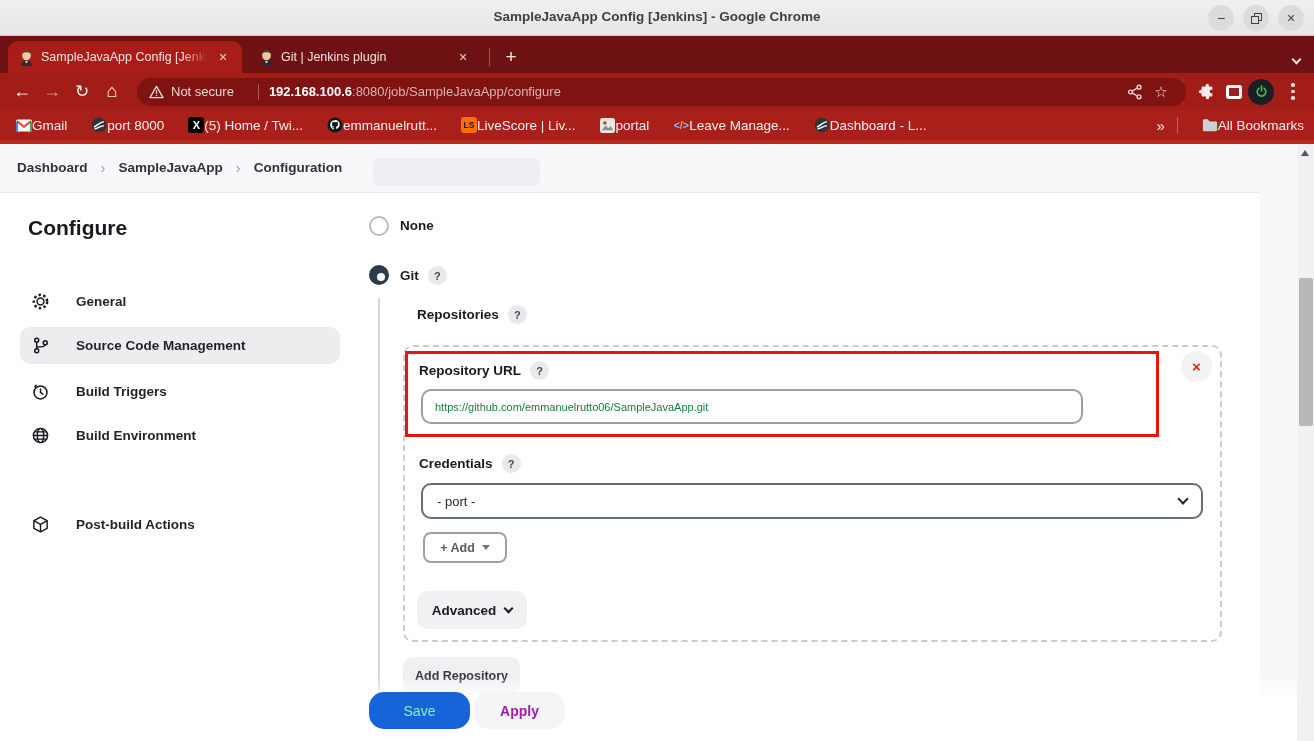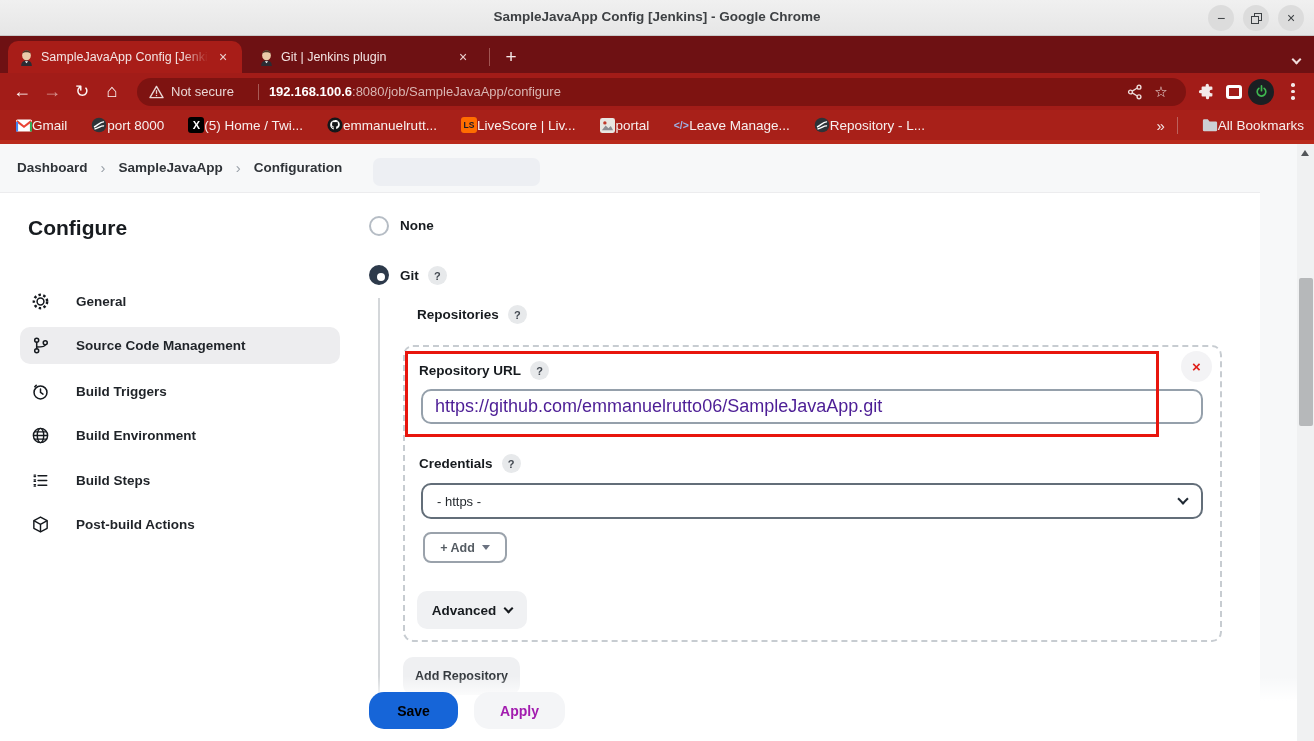--- a/index.html
+++ b/index.html
@@ -76,34 +76,34 @@
 
   
   .radio { position:absolute; width:20px; height:20px; border-radius:50%; background:#fff; border:2px solid #b6bdc5; }
   .radio.checked { background:#2d3a4b; border-color:#2d3a4b; }
   .radio.checked::after { content:""; position:absolute; left:6px; top:6px; width:8px; height:8px; border-radius:50%; background:#fff; }
   .flabel { position:absolute; font-size:13.5px; font-weight:700; color:#171b1f; display:flex; align-items:center; gap:9px; }
   .help-badge { width:19px; height:19px; border-radius:50%; background:#e7e9eb; color:#424850; font-size:11px; font-weight:700; display:flex; align-items:center; justify-content:center; }
   .vline { position:absolute; left:378px; top:154px; width:2px; height:508px; background:#d4d7da; }
   .dashed-box { position:absolute; left:403px; top:201px; width:819px; height:297px; border:2px dashed #c7ccd1; border-radius:10px; }
   .annotation { position:absolute; left:405px; top:207px; width:754px; height:86px; border:3px solid #e8150d; z-index:5; }
-  .url-input { position:absolute; left:421px; top:245px; width:782px; height:35px; border:2px solid #95a0ab; border-radius:10px; background:#fff; font-family:"Liberation Sans",sans-serif; font-size:18px; color:#4c1d95; padding:0 12px; outline:none; }
+  .url-input { position:absolute; left:421px; top:245px; width:662px; height:35px; border:2px solid #95a0ab; border-radius:10px; background:#fff; font-family:"Liberation Sans",sans-serif; font-size:11px; color:#15803d; padding:0 12px; outline:none; }
   .del-btn { position:absolute; left:1181px; top:207px; width:31px; height:31px; border-radius:50%; background:#f3f3f5; display:flex; align-items:center; justify-content:center; z-index:6; }
   .del-x { color:#e0201a; font-size:15px; font-weight:700; }
   .cred-select { position:absolute; left:421px; top:339px; width:782px; height:36px; border:2px solid #636e79; border-radius:10px; background:#fff; display:flex; align-items:center; padding:0 14px; font-size:13px; color:#24292e; }
   .cred-select .chev { border-color:#1f2933; width:8px; height:8px; margin-left:auto; margin-top:-4px; }
   .add-btn { position:absolute; left:423px; top:388px; width:84px; height:31px; border:2px solid #9aa2ab; border-radius:8px; background:#fff; display:flex; align-items:center; justify-content:center; gap:7px; font-size:12.5px; font-weight:700; color:#555c63; }
   .caret-down { width:0; height:0; border-left:4px solid transparent; border-right:4px solid transparent; border-top:5px solid #6b7280; }
   .advanced-btn { position:absolute; left:417px; top:447px; width:110px; height:38px; border-radius:10px; background:#f0f1f3; display:flex; align-items:center; justify-content:center; gap:9px; font-size:13.5px; font-weight:700; color:#171b1f; }
   .advanced-btn .chev { border-color:#171b1f; margin-top:-3px; }
   .add-repo-btn { position:absolute; left:403px; top:513px; width:117px; height:38px; border-radius:10px; background:#eff0f2; display:flex; align-items:center; justify-content:center; font-size:12.5px; font-weight:700; color:#33383d; }
 
   
   .footer { position:absolute; left:0; top:532px; width:1297px; height:65px; background:linear-gradient(to bottom, rgba(255,255,255,0) 0%, #ffffff 38%); z-index:10; }
-  .save-btn { position:absolute; left:369px; top:16px; width:89px; height:37px; border-radius:15px; background:#1665d8; color:#000000; font-size:14px; font-weight:700; display:flex; align-items:center; justify-content:center; }
+  .save-btn { position:absolute; left:369px; top:16px; width:101px; height:37px; border-radius:15px; background:#1665d8; color:#86efac; font-size:14px; font-weight:400; display:flex; align-items:center; justify-content:center; }
   .apply-btn { position:absolute; left:474px; top:16px; width:91px; height:37px; border-radius:15px; background:#f4f5f7; color:#a21caf; font-size:14px; font-weight:700; display:flex; align-items:center; justify-content:center; }
 
   
   .scrollbar { position:absolute; left:1297px; top:0; width:17px; height:597px; background:#f0f1f2; z-index:11; }
   .sb-up { position:absolute; left:4px; top:6px; width:0; height:0; border-left:4.5px solid transparent; border-right:4.5px solid transparent; border-bottom:6px solid #53565a; }
   .sb-thumb { position:absolute; left:1.5px; top:134px; width:14px; height:148px; background:#b6b8ba; border-radius:2px; }
 </style>
 </head>
 <body>
 
@@ -260,21 +260,21 @@
         </span>
       <span>Leave Manage...</span>
     </div>
     <div class="bm">
       <span class="bm-ico">
         <svg width="16" height="16" viewBox="0 0 16 16">
             <circle cx="8" cy="8" r="7.3" fill="#2e3338"></circle>
             <path d="M3 10c3-1 7-6 10-5M3.5 12c4-.5 7-4 9.5-3" stroke="#fff" stroke-width="1.4" fill="none"></path>
           </svg>
       </span>
-      <span>Repository - L...</span>
+      <span>Dashboard - L...</span>
     </div>
     <div class="bm-right">
       <span class="bm-ovf">»</span>
       <span class="bm-div"></span>
       <div class="bm" style="margin-left:12px;">
         <span class="bm-ico">
           <svg width="17" height="14" viewBox="0 0 18 14">
               <path d="M1 2a1.5 1.5 0 0 1 1.5-1.5h4L8.5 3h7A1.5 1.5 0 0 1 17 4.5v8A1.5 1.5 0 0 1 15.5 14h-13A1.5 1.5 0 0 1 1 12.5z" fill="#ccd0d4"></path>
             </svg>
         </span>
@@ -323,27 +323,20 @@
       <span>Build Triggers</span>
     </div>
     <div class="side-item" style="top:273px;">
       <svg width="19" height="19" viewBox="0 0 20 20" fill="none" stroke="#15191e" stroke-width="1.5">
           <circle cx="10" cy="10" r="7.5"></circle>
           <ellipse cx="10" cy="10" rx="3.4" ry="7.5"></ellipse>
           <path d="M2.5 10h15M3.5 6.2h13M3.5 13.8h13"></path>
         </svg>
       <span>Build Environment</span>
     </div>
-    <div class="side-item" style="top:318px;">
-      <svg width="19" height="19" viewBox="0 0 20 20" fill="none" stroke="#15191e" stroke-width="1.7" stroke-linecap="round">
-          <path d="M7.5 5h9M7.5 10h9M7.5 15h9"></path>
-          <path d="M3.2 4.3h1.6M3.2 5.8h1.6M3.2 9.3h1.6M3.2 10.8h1.6M3.2 14.3h1.6M3.2 15.8h1.6" stroke-width="1.3"></path>
-        </svg>
-      <span>Build Steps</span>
-    </div>
     <div class="side-item" style="top:362px;">
       <svg width="19" height="19" viewBox="0 0 20 20" fill="none" stroke="#15191e" stroke-width="1.5" stroke-linejoin="round">
           <path d="M10 2.2 17 6v8l-7 3.8L3 14V6z"></path>
           <path d="M3 6l7 3.8L17 6M10 9.8v8"></path>
         </svg>
       <span>Post-build Actions</span>
     </div>
 
     <div class="radio" style="left:369px;top:72px;"></div>
     <div class="flabel" style="left:400px;top:74px;">
@@ -373,21 +366,21 @@
     <input class="url-input" type="text" value="https://github.com/emmanuelrutto06/SampleJavaApp.git" style="">
     <div class="del-btn">
       <span class="del-x">×</span>
     </div>
 
     <div class="flabel" style="left:419px;top:310px;">
       <span>Credentials</span>
       <span class="help-badge">?</span>
     </div>
     <div class="cred-select">
-      <span>- https -</span>
+      <span>- port -</span>
       <span class="chev"></span>
     </div>
     <div class="add-btn">
       <span>+ Add</span>
       <span class="caret-down"></span>
     </div>
 
     <div class="advanced-btn">
       <span>Advanced</span>
       <span class="chev"></span>

